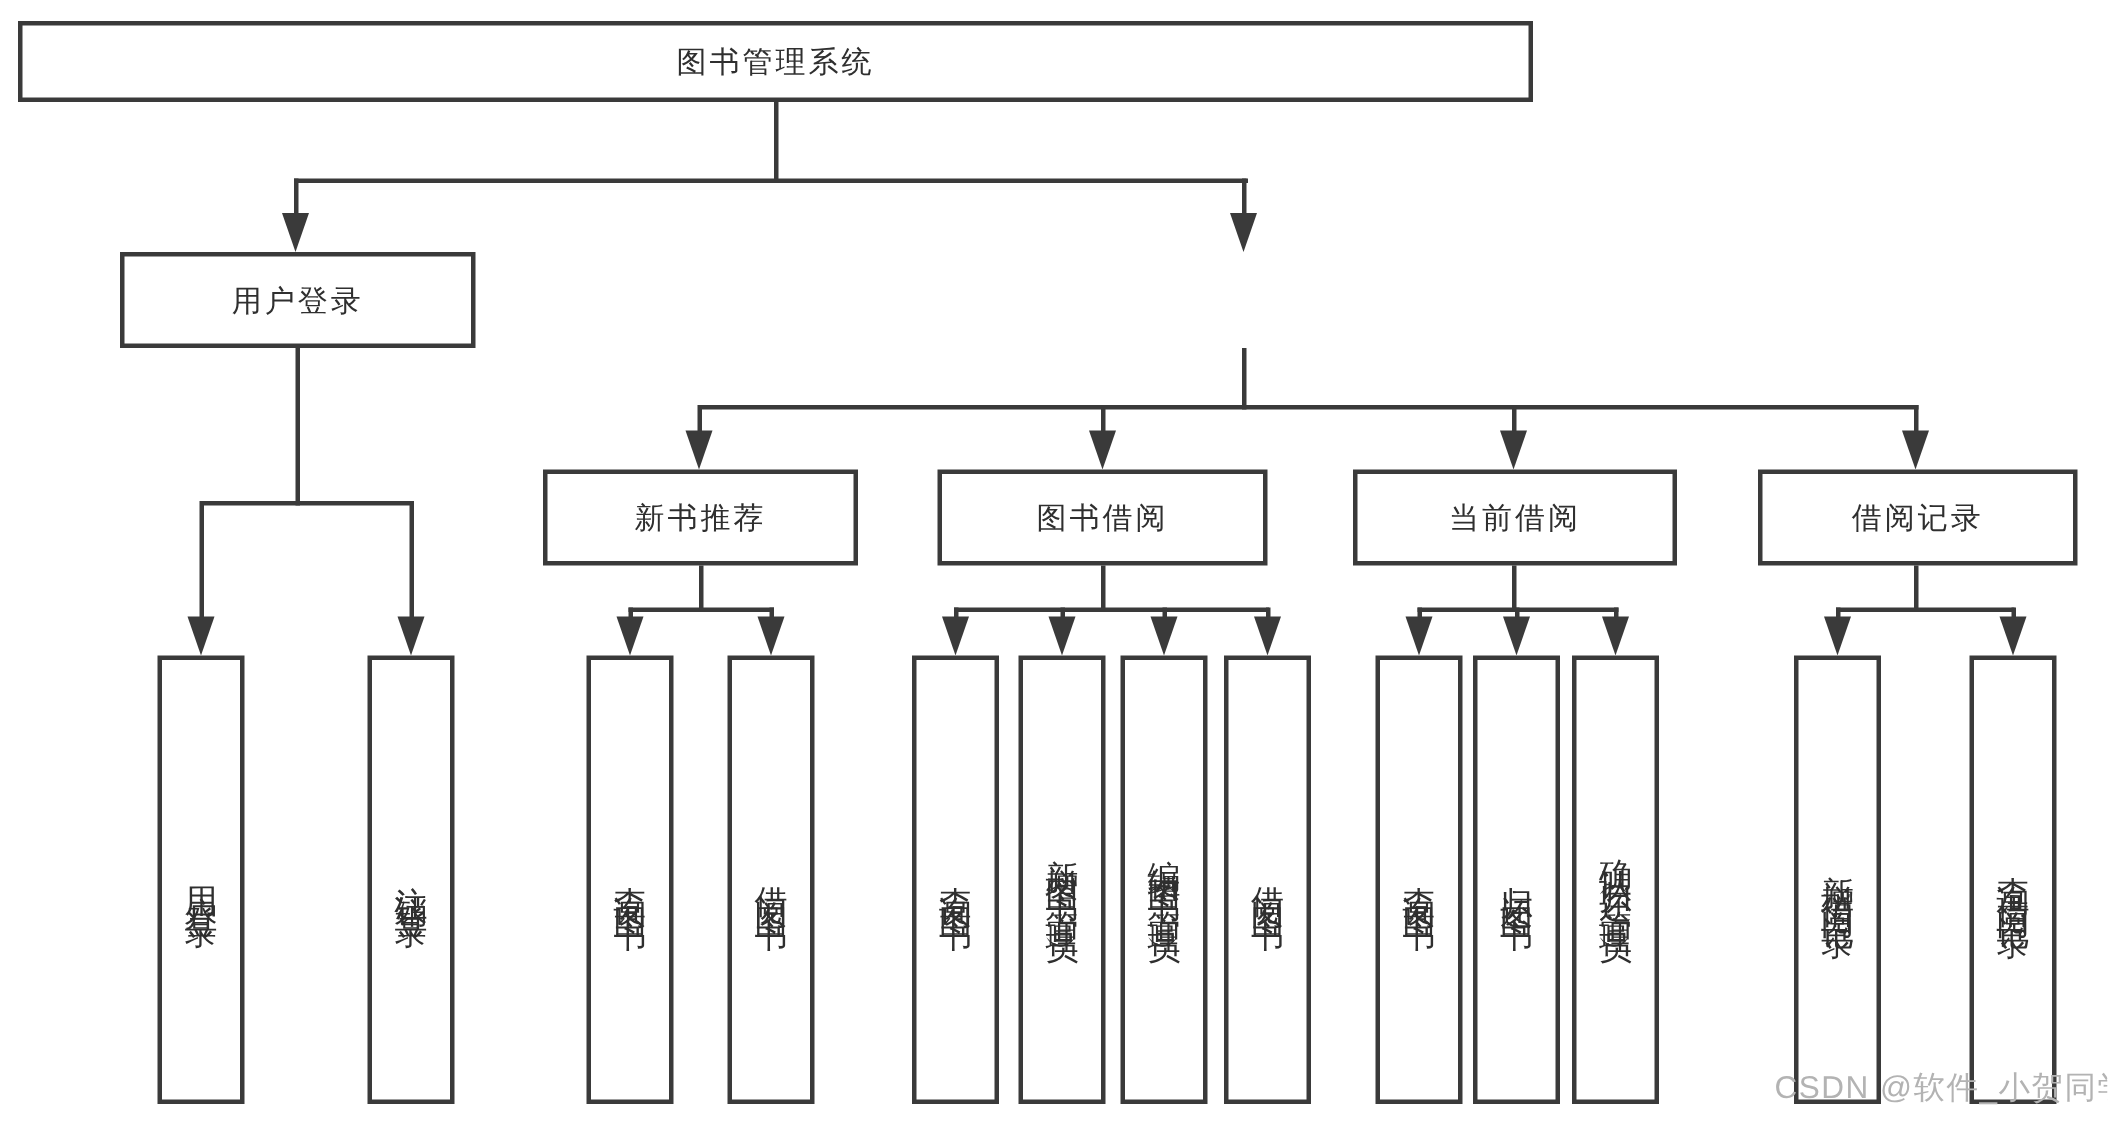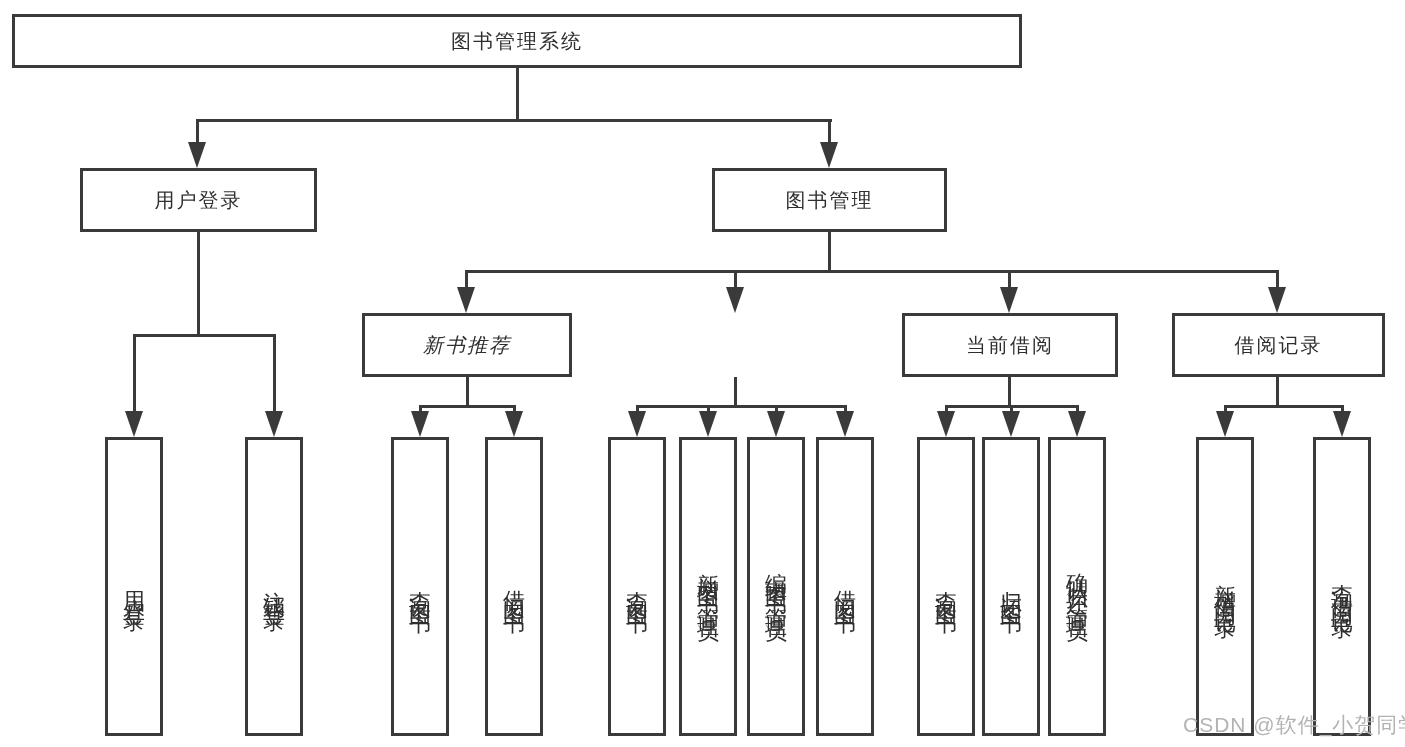--- a/index.html
+++ b/index.html
@@ -45,41 +45,41 @@
   <div class="box" style="left:12px;top:14px;width:1010px;height:54px;font-family:Liberation Serif, serif;">图书管理系统</div>
 
   <div class="v-line" style="left:516px;top:68px;height:54px;"></div>
   <div class="h-line" style="left:196px;top:119px;width:636px;"></div>
   <div class="v-line" style="left:196px;top:119px;height:28px;"></div>
   <div class="arrow" style="left:188px;top:142px;"></div>
   <div class="v-line" style="left:828px;top:119px;height:28px;"></div>
   <div class="arrow" style="left:820px;top:142px;"></div>
 
   <div class="box" style="left:80px;top:168px;width:237px;height:64px;">用户登录</div>
-  <div class="box" style="left:712px;top:168px;width:235px;height:64px;">图书管理</div>
 
   <div class="v-line" style="left:197px;top:232px;height:105px;"></div>
   <div class="h-line" style="left:134px;top:334px;width:142px;"></div>
   <div class="v-line" style="left:133px;top:334px;height:80px;"></div>
   <div class="arrow" style="left:125px;top:411px;"></div>
   <div class="v-line" style="left:273px;top:334px;height:80px;"></div>
   <div class="arrow" style="left:265px;top:411px;"></div>
 
   <div class="v-line" style="left:828px;top:232px;height:41px;"></div>
   <div class="h-line" style="left:466px;top:270px;width:813px;"></div>
   <div class="v-line" style="left:465px;top:270px;height:20px;"></div>
   <div class="arrow" style="left:457px;top:287px;"></div>
   <div class="v-line" style="left:734px;top:270px;height:20px;"></div>
   <div class="arrow" style="left:726px;top:287px;"></div>
   <div class="v-line" style="left:1008px;top:270px;height:20px;"></div>
   <div class="arrow" style="left:1000px;top:287px;"></div>
   <div class="v-line" style="left:1276px;top:270px;height:20px;"></div>
   <div class="arrow" style="left:1268px;top:287px;"></div>
 
-  <div class="box" style="left:362px;top:313px;width:210px;height:64px;font-style:italic;">新书推荐</div>
+  <div class="box" style="left:362px;top:313px;width:210px;height:64px;">新书推荐</div>
+  <div class="box" style="left:625px;top:313px;width:220px;height:64px;">图书借阅</div>
   <div class="box" style="left:1172px;top:313px;width:213px;height:64px;">借阅记录</div>
   <div class="box" style="left:902px;top:313px;width:216px;height:64px;">当前借阅</div>
 
   <div class="v-line" style="left:466px;top:377px;height:31px;"></div>
   <div class="h-line" style="left:419px;top:405px;width:97px;"></div>
   <div class="v-line" style="left:419px;top:405px;height:9px;"></div>
   <div class="arrow" style="left:411px;top:411px;"></div>
   <div class="v-line" style="left:513px;top:405px;height:9px;"></div>
   <div class="arrow" style="left:505px;top:411px;"></div>
 

